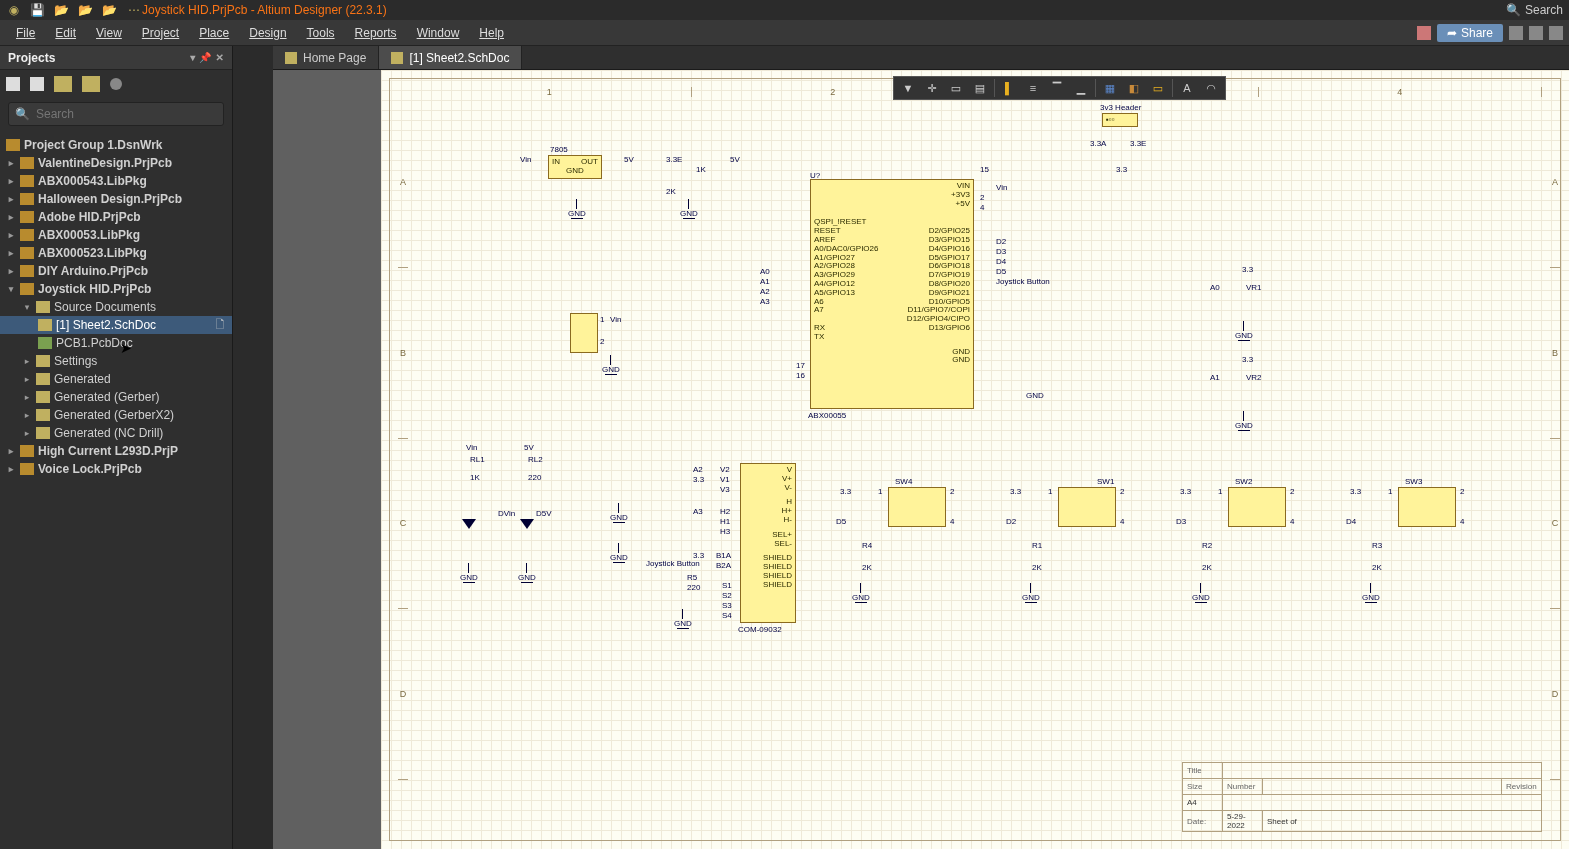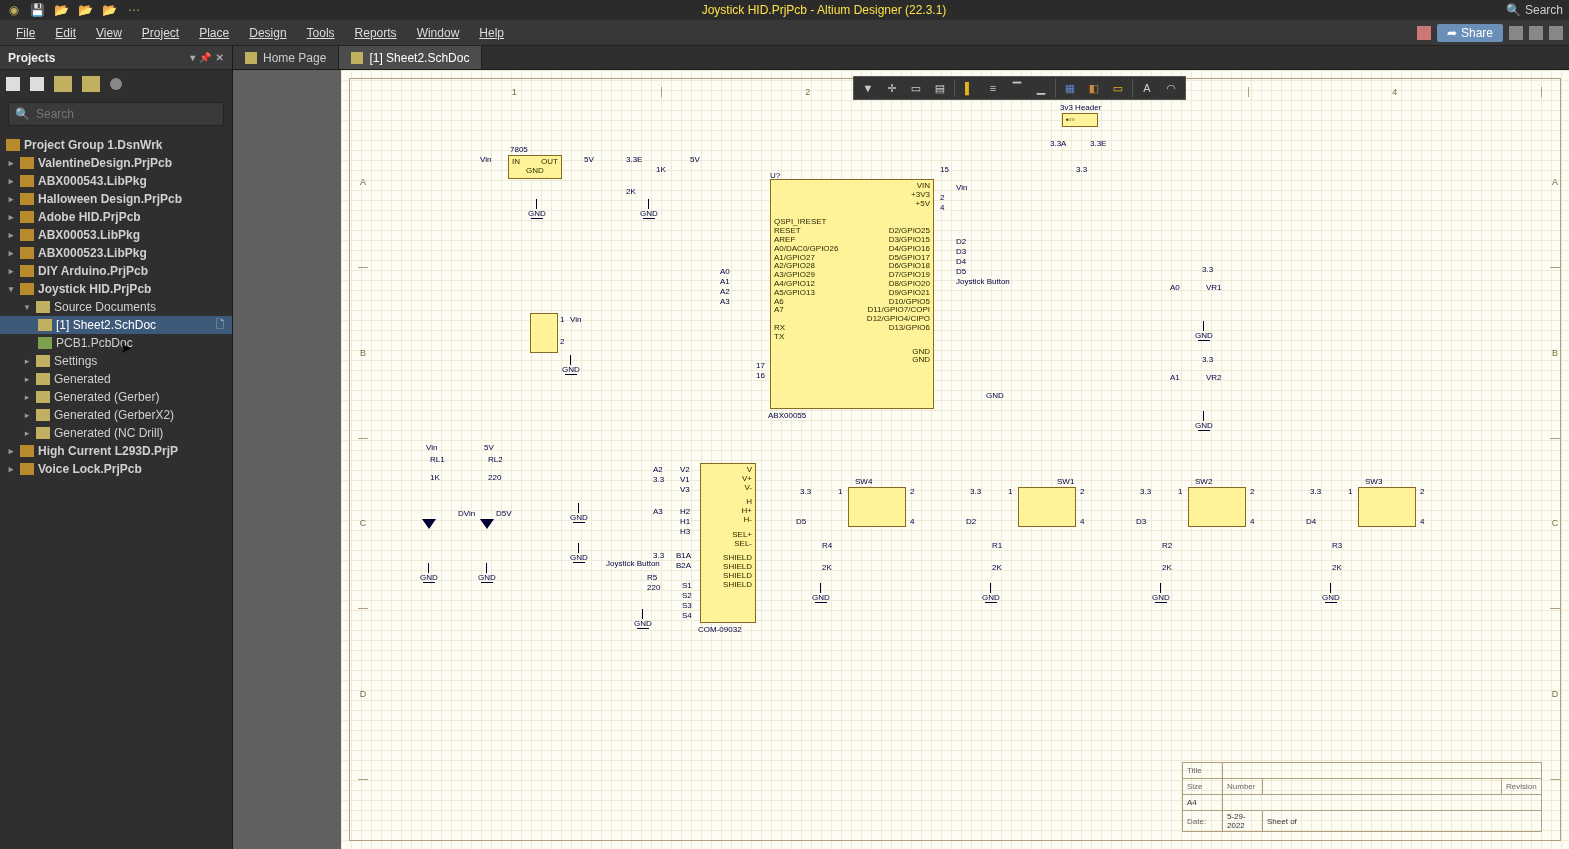--- a/index.html
+++ b/index.html
@@ -2,33 +2,33 @@
 <html><head>
 <meta charset="utf-8">
 <style>
   * { box-sizing: border-box; margin: 0; padding: 0; font-family: "Segoe UI", Tahoma, sans-serif; }
   body { width: 1569px; height: 849px; background: #2b2b2b; color: #d0d0d0; font-size: 12px; overflow: hidden; }
 
   
   .titlebar { height: 20px; background: #2b2b2b; display: flex; align-items: center; padding: 0 6px; }
   .tb-icons { display: flex; gap: 8px; }
   .tb-icon { width: 16px; height: 14px; display: inline-flex; align-items: center; justify-content: center; color: #c0b060; font-size: 12px; }
-  .tb-title { flex: 1; text-align: center; color: #fde047; }
+  .tb-title { flex: 1; color: #f97316; }
   .tb-search { display: flex; align-items: center; gap: 4px; color: #ccc; }
   .tb-search-icon { font-size: 12px; }
 
   
   .menubar { height: 26px; background: #383838; display: flex; align-items: center; padding: 0 6px; border-bottom: 1px solid #222; }
   .menuitem { padding: 4px 10px; color: #ddd; cursor: pointer; }
   .menuitem .u { text-decoration: underline; }
   .menubar-right { margin-left: auto; display: flex; align-items: center; gap: 6px; }
   .share-btn { background: #6a8fb8; color: #fff; padding: 2px 10px; border-radius: 2px; display: flex; align-items: center; gap: 4px; }
   .right-icn { width: 14px; height: 14px; display: inline-block; background: #888; }
 
-  .body-row { display: flex; height: calc(100% - 46px); }
+  .body-row { display: flex; height: calc(100% - 46px); gap: 40px; }
 
   
   .projects-panel { width: 233px; background: #2f2f2f; display: flex; flex-direction: column; border-right: 1px solid #1a1a1a; }
   .panel-head { height: 24px; background: #3a3a3a; display: flex; align-items: center; padding: 0 8px; font-weight: bold; color: #eee; border-bottom: 1px solid #222; }
   .panel-head .sp { margin-left: auto; display: flex; gap: 4px; }
   .panel-head .sp span { font-size: 10px; color: #aaa; cursor: pointer; }
   .panel-toolbar { height: 28px; display: flex; align-items: center; padding: 0 6px; gap: 10px; }
   .ptb-icn { width: 18px; height: 16px; background: #555; }
   .panel-search { margin: 4px 8px; background: #3a3a3a; border: 1px solid #222; border-radius: 3px; padding: 4px 6px; display: flex; align-items: center; gap: 6px; }
   .panel-search input { background: transparent; border: none; color: #ccc; outline: none; width: 100%; font-size: 12px; }

